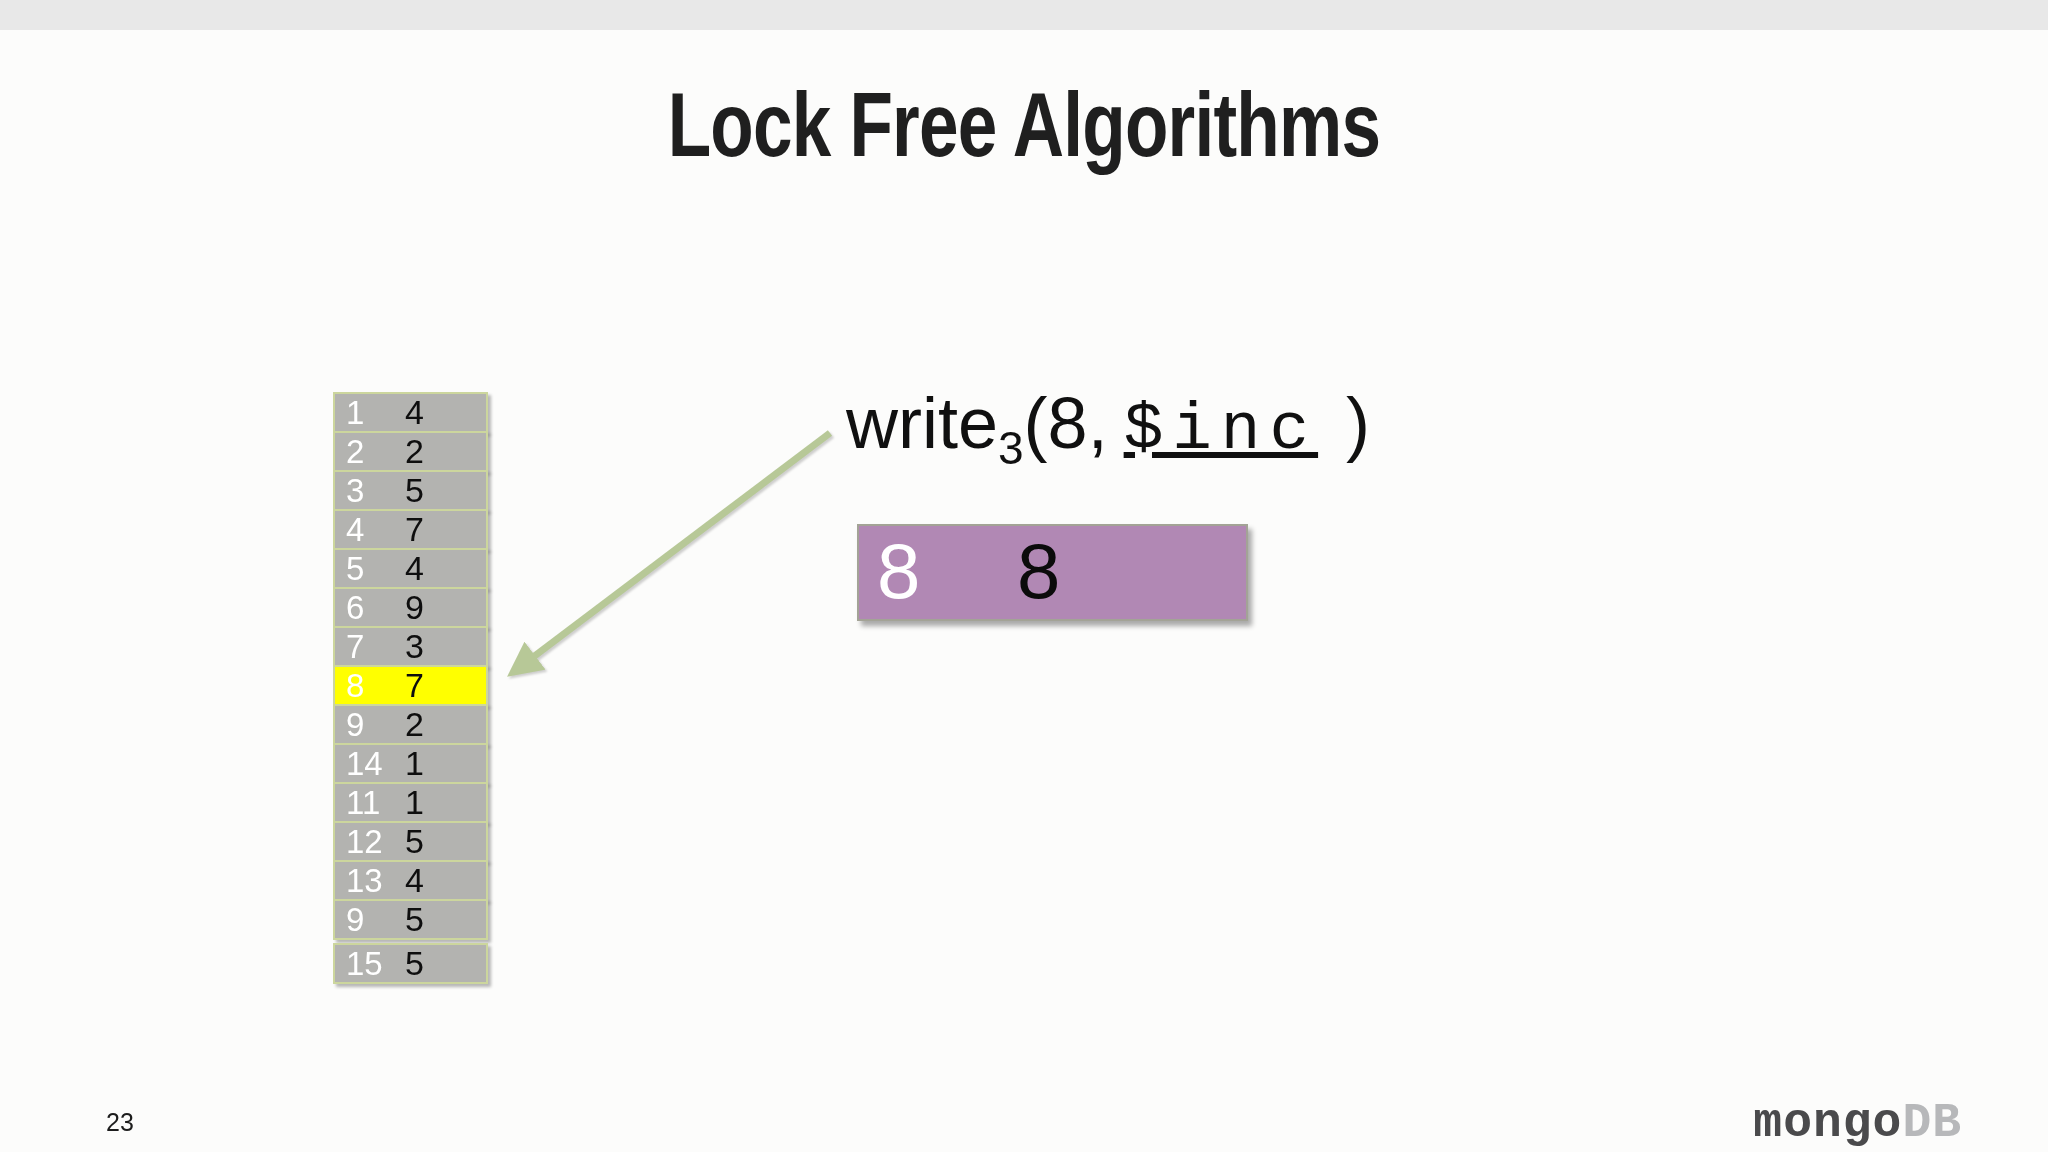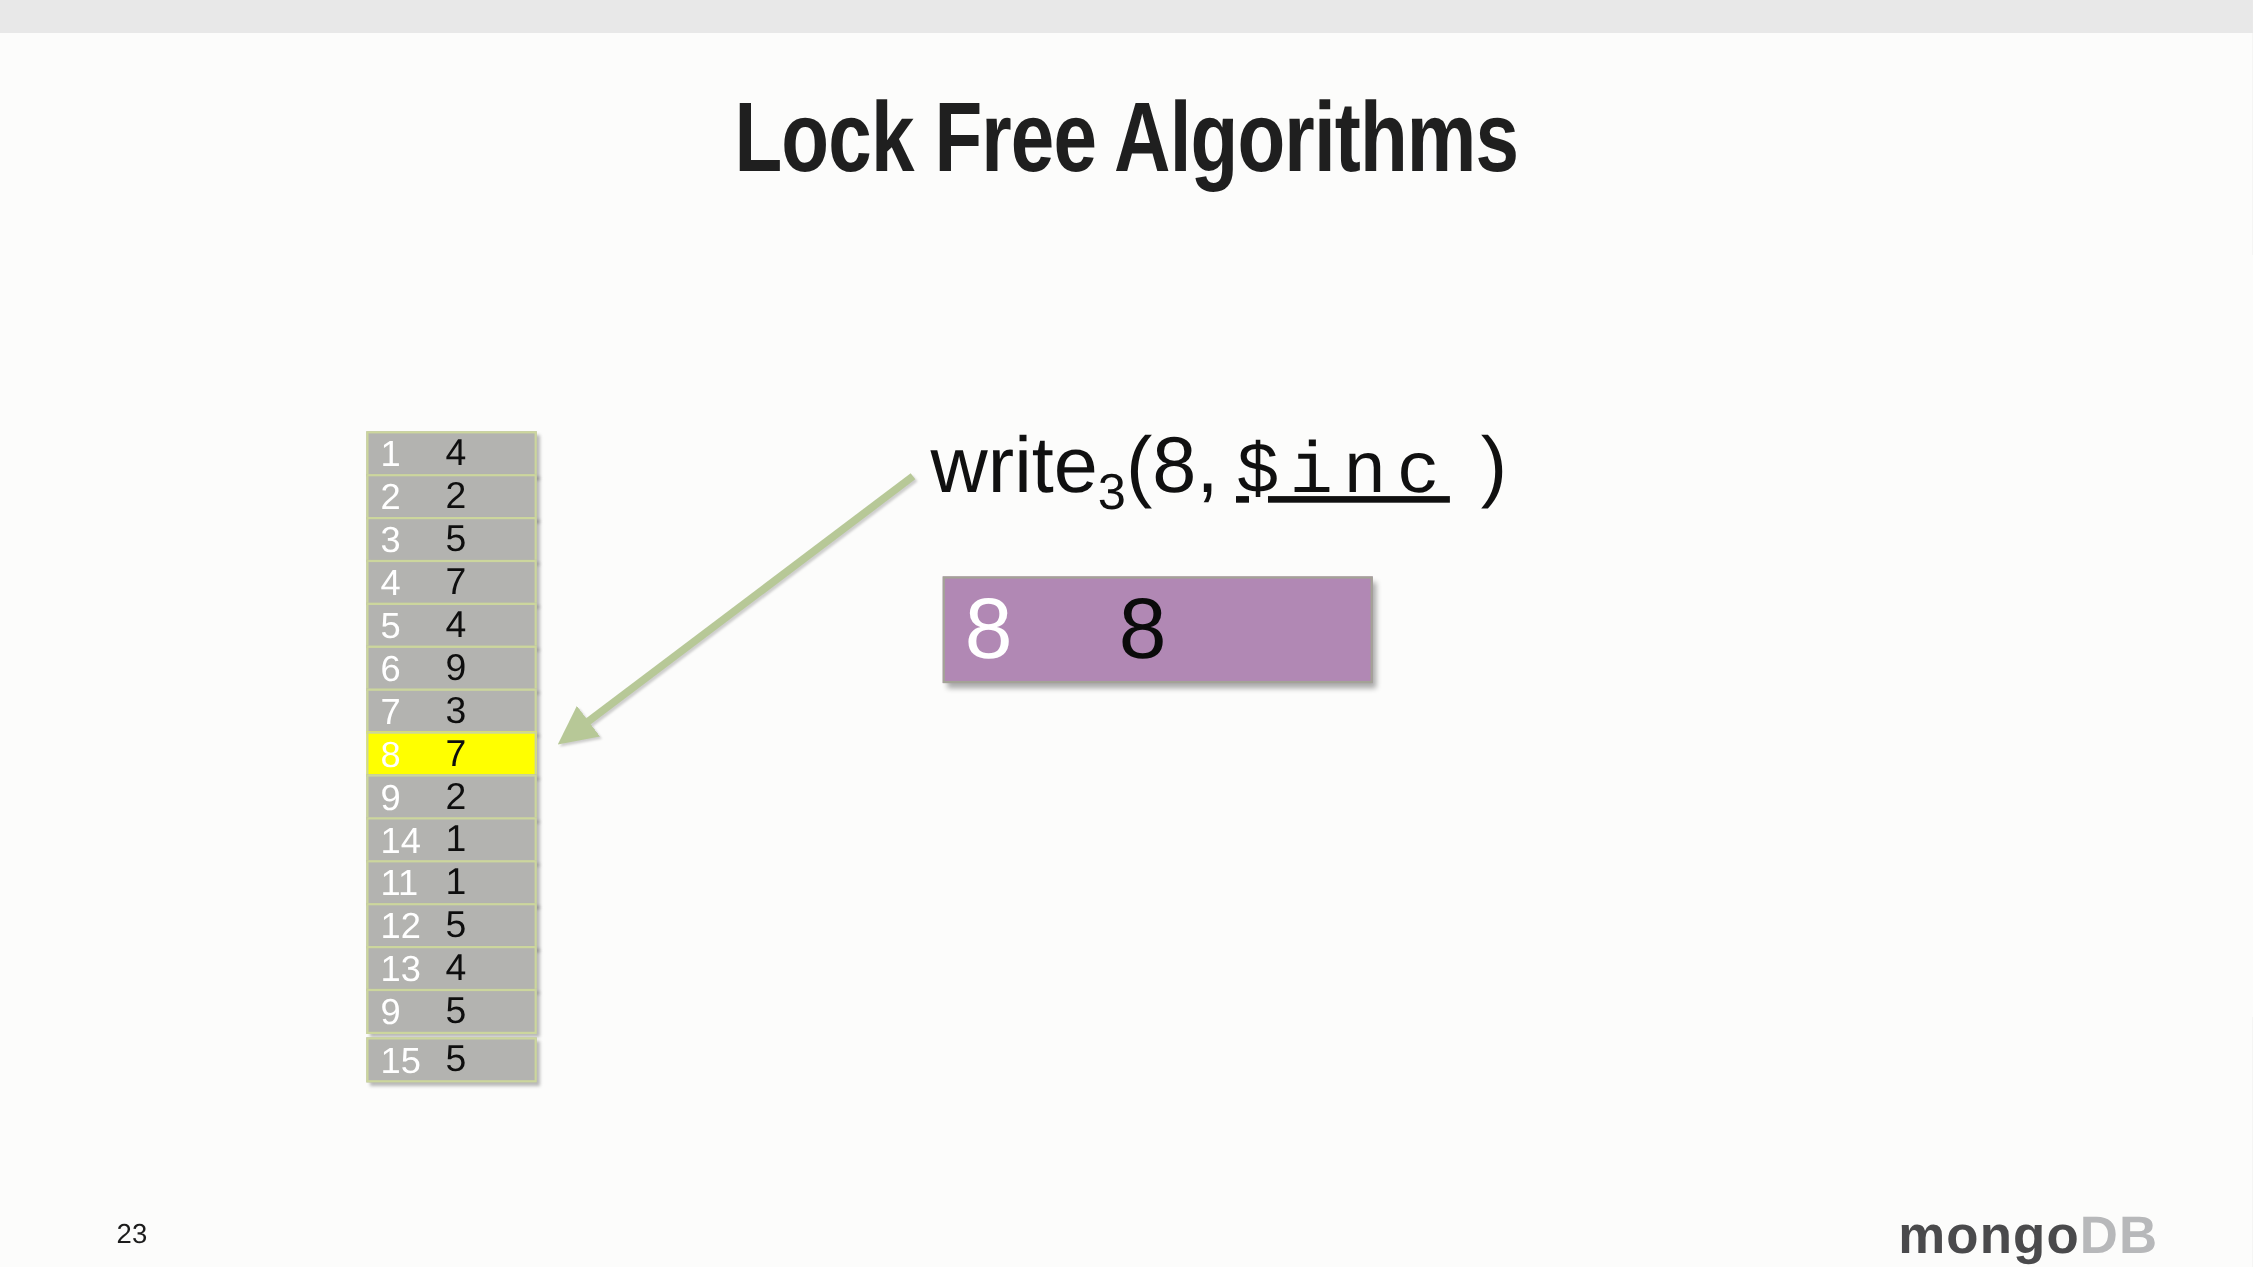--- a/index.html
+++ b/index.html
@@ -62,21 +62,21 @@
     border:2px solid var(--box_border,#a3a396);
     box-shadow:4px 5px 5px rgba(0,0,0,0.33);
   }
   .result-box .slot  { position:absolute; left:18px;  top:0; line-height:90px; font-size:78px; color:#ffffff; }
   .result-box .value { position:absolute; left:158px; top:0; line-height:90px; font-size:78px; color:#0b0b0b; }
 
   
   .page-number { position:absolute; left:106px; top:1078px; font-size:25px; color:#1c1c1c; }
   .logo {
     position:absolute; right:86px; top:1066px;
-    font-family:Liberation Sans, sans-serif; font-weight:bold;
+    font-family:Liberation Mono, monospace; font-weight:bold;
     font-size:48px; white-space:nowrap; letter-spacing:1px;
   }
   .logo .primary  { color:var(--logo_dark,#4a4a4c); }
   .logo .secondary{ color:var(--logo_light,#b7b8ba); }
 </style>
 </head>
 <body>
 
 <div class="slide">
 

